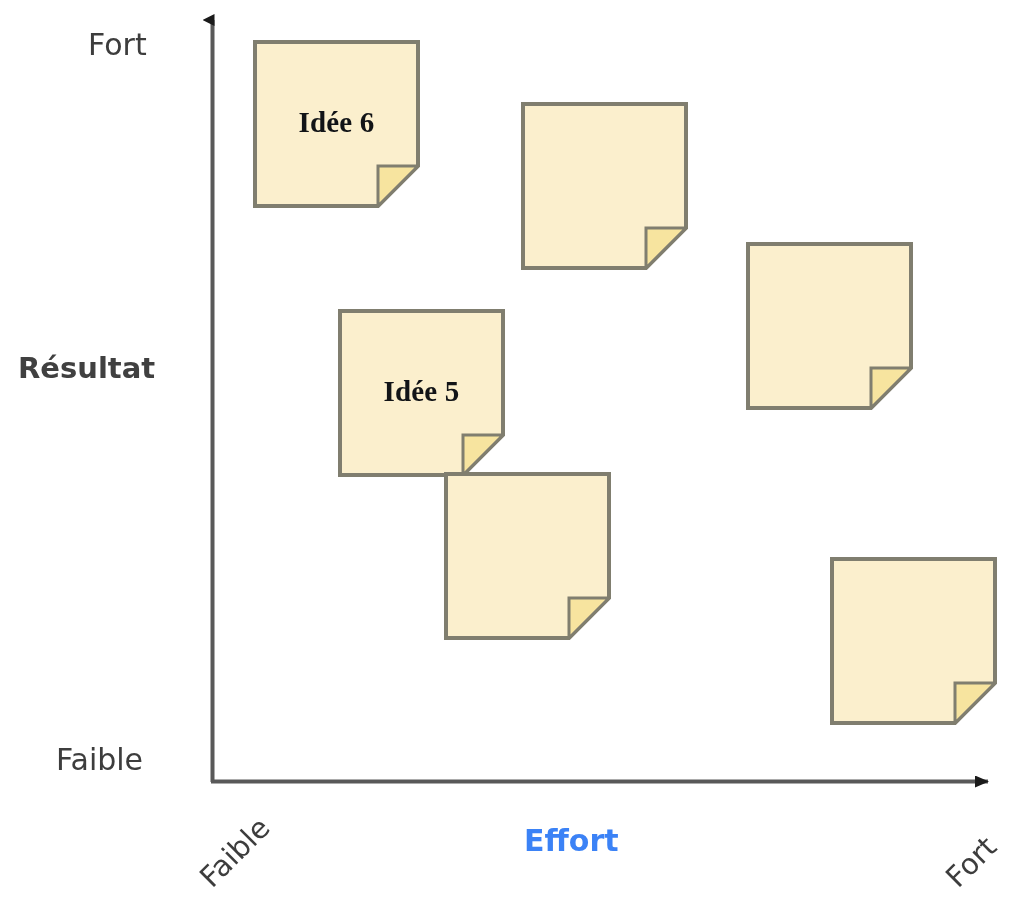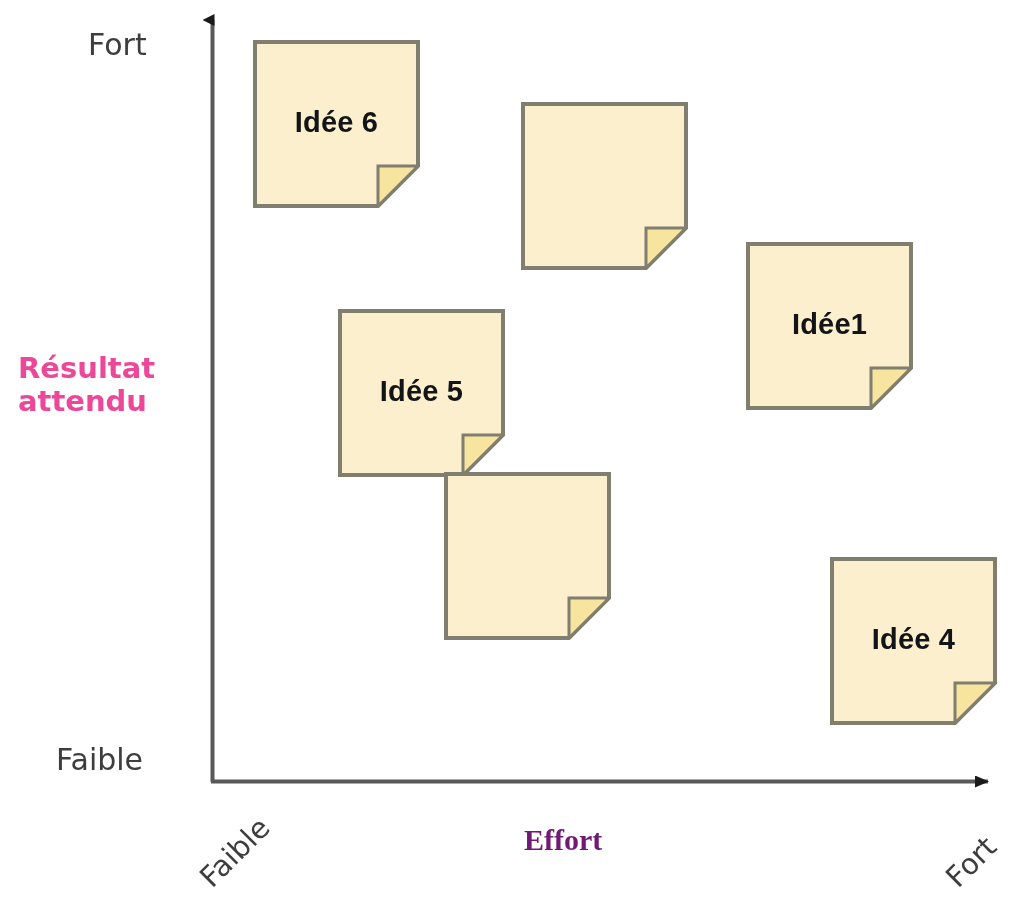--- a/index.html
+++ b/index.html
@@ -43,33 +43,32 @@
     left: 56px;
     top: 742px;
     font-size: 30px;
     font-weight: 400;
   }
   .label-y-title {
     left: 18px;
     top: 352px;
     font-size: 29px;
     font-weight: 700;
-    color: #ec4899;
+    color: #404040;
     line-height: 1.15;
     white-space: normal;
     width: 160px;
     text-align: left;
   }
   .label-x-title {
     left: 524px;
     top: 823px;
     font-size: 30px;
     font-weight: 700;
-    color: #701a75;
-    font-family: Liberation Serif, serif;
+    color: #3b82f6;
   }
   .label-rot {
     font-size: 29px;
     font-weight: 400;
     color: #3d3d3d;
     transform: rotate(-45deg);
     transform-origin: left top;
   }
   .label-faible-x {
     left: 193px;
@@ -94,21 +93,21 @@
     height: 100%;
     display: block;
   }
   .note-label {
     position: absolute;
     left: 0;
     right: 0;
     top: 50%;
     transform: translateY(-56%);
     text-align: center;
-    font-family: Liberation Sans, sans-serif;
+    font-family: Liberation Serif, serif;
     font-size: 29px;
     font-weight: 700;
     color: #121417;
     letter-spacing: 0.2px;
     pointer-events: none;
   }
 </style>
 </head>
 <body>
 
@@ -128,21 +127,20 @@
 
     <line x1="211" y1="781.5" x2="988" y2="781.5" stroke="#595959" stroke-width="4" marker-end="url(#arrowRight)"></line>
   </svg>
 
   <div class="axis-label label-fort-top">Fort</div>
 
   <div class="axis-label label-faible-bottom">Faible</div>
 
   <div class="axis-label label-y-title">
     <div>Résultat</div>
-    <div>attendu</div>
   </div>
 
   <div class="axis-label label-x-title">Effort</div>
 
   <div class="axis-label label-rot label-faible-x">Faible</div>
 
   <div class="axis-label label-rot label-fort-x">Fort</div>
 
   <div id="notes-layer">
       <div class="note" style="left: 253px; top: 40px;">
@@ -156,37 +154,35 @@
         <svg class="note-svg" viewBox="0 0 167 168">
           <path d="M2,2 L165,2 L165,126 L125,166 L2,166 Z" fill="#FBEFCD" stroke="#807E6F" stroke-width="4" stroke-linejoin="miter"></path>
           <path d="M125,126 L165,126 L125,166 Z" fill="#F7E49F" stroke="#807E6F" stroke-width="3" stroke-linejoin="miter"></path>
         </svg>
       </div>
       <div class="note" style="left: 746px; top: 242px;">
         <svg class="note-svg" viewBox="0 0 167 168">
           <path d="M2,2 L165,2 L165,126 L125,166 L2,166 Z" fill="#FBEFCD" stroke="#807E6F" stroke-width="4" stroke-linejoin="miter"></path>
           <path d="M125,126 L165,126 L125,166 Z" fill="#F7E49F" stroke="#807E6F" stroke-width="3" stroke-linejoin="miter"></path>
         </svg>
-        <div class="note-label">Idée1</div>
       </div>
       <div class="note" style="left: 338px; top: 309px;">
         <svg class="note-svg" viewBox="0 0 167 168">
           <path d="M2,2 L165,2 L165,126 L125,166 L2,166 Z" fill="#FBEFCD" stroke="#807E6F" stroke-width="4" stroke-linejoin="miter"></path>
           <path d="M125,126 L165,126 L125,166 Z" fill="#F7E49F" stroke="#807E6F" stroke-width="3" stroke-linejoin="miter"></path>
         </svg>
         <div class="note-label">Idée 5</div>
       </div>
       <div class="note" style="left: 444px; top: 472px;">
         <svg class="note-svg" viewBox="0 0 167 168">
           <path d="M2,2 L165,2 L165,126 L125,166 L2,166 Z" fill="#FBEFCD" stroke="#807E6F" stroke-width="4" stroke-linejoin="miter"></path>
           <path d="M125,126 L165,126 L125,166 Z" fill="#F7E49F" stroke="#807E6F" stroke-width="3" stroke-linejoin="miter"></path>
         </svg>
       </div>
       <div class="note" style="left: 830px; top: 557px;">
         <svg class="note-svg" viewBox="0 0 167 168">
           <path d="M2,2 L165,2 L165,126 L125,166 L2,166 Z" fill="#FBEFCD" stroke="#807E6F" stroke-width="4" stroke-linejoin="miter"></path>
           <path d="M125,126 L165,126 L125,166 Z" fill="#F7E49F" stroke="#807E6F" stroke-width="3" stroke-linejoin="miter"></path>
         </svg>
-        <div class="note-label">Idée 4</div>
       </div>
     </div>
 
 </div>
 
 </body></html>

